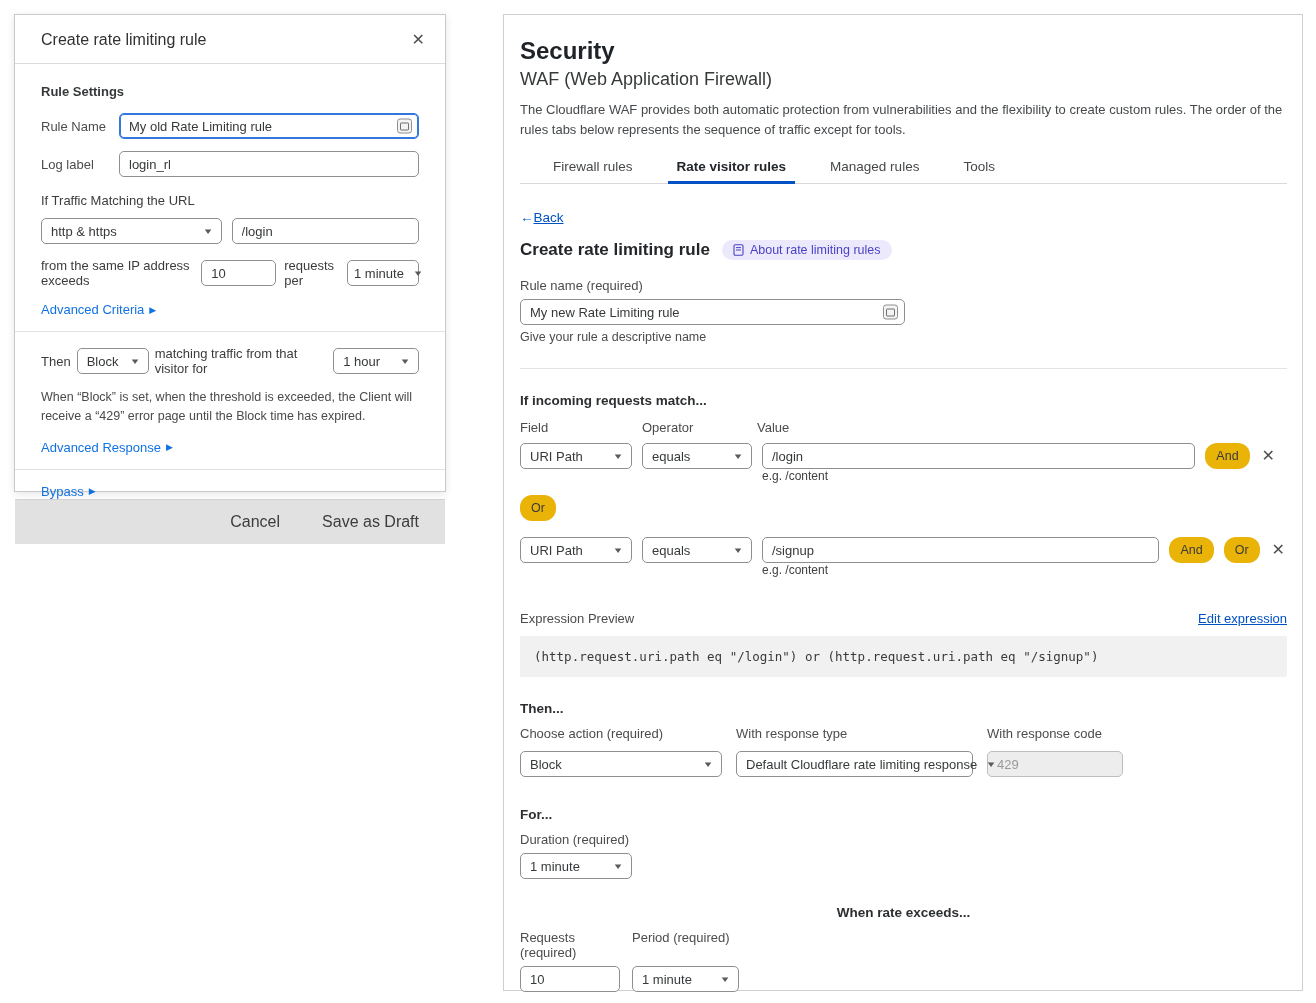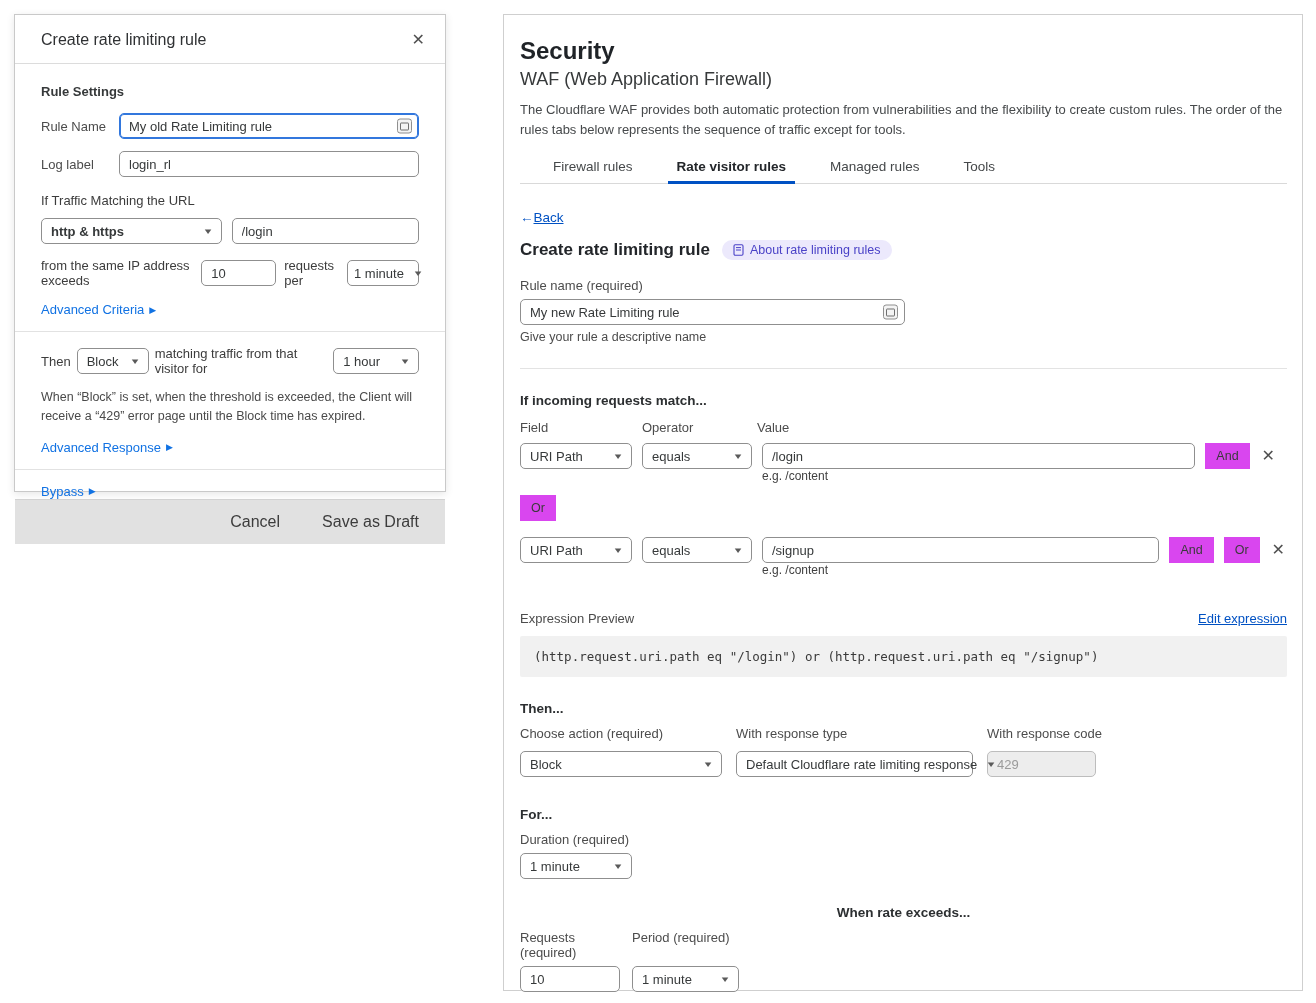--- a/index.html
+++ b/index.html
@@ -20,21 +20,21 @@
   }
   .input-wrap { position:relative; display:inline-block; }
   .autofill-icon {
     position:absolute; right:7px; top:50%; transform:translateY(-50%);
     width:15px; height:15px; border:1px solid #8f8f8f; border-radius:3px; background:#f4f4f4;
     display:flex; align-items:center; justify-content:center;
   }
   .autofill-icon::after { content:""; width:7px; height:6px; border:1px solid #6f6f6f; border-radius:1px; }
   .btn-gray {
     display:inline-flex; align-items:center; justify-content:center;
-    background:#d946ef; border:none; border-radius:0; height:26px; padding:0 11px;
+    background:#eab308; border:none; border-radius:12px; height:26px; padding:0 11px;
     font-size:12.5px; color:#3a3a3a; font-family:"Liberation Sans",sans-serif; cursor:pointer;
   }
   .x-btn { background:none; border:none; color:#4f4f4f; font-size:16px; cursor:pointer; padding:0 2px; line-height:1; }
   .flabel { font-size:13px; color:#4c4c4c; }
 
   
   .modal {
     position:absolute; left:14px; top:14px; width:432px; height:478px;
     border:1px solid #c9c9c9; background:#fff; box-shadow:0 2px 8px rgba(0,0,0,.10);
     display:flex; flex-direction:column; font-size:13px;
@@ -130,21 +130,21 @@
       <div class="m-row">
         <span class="flabel">Log label</span>
         <span class="input-wrap">
           <input class="tinput" value="login_rl" style="">
         </span>
       </div>
 
       <div class="m-heading">If Traffic Matching the URL</div>
 
       <div class="m-cond">
-        <span class="select" style="width:188px;font-weight:bold;">
+        <span class="select" style="width:188px;">
           <span>http &amp; https</span>
           <span class="caret">▼</span>
         </span>
         <span class="input-wrap grow">
           <input class="tinput" value="/login" style="">
         </span>
       </div>
 
       <div class="m-exceeds">
         <span>from the same IP address exceeds</span>
@@ -302,21 +302,21 @@
     </div>
     <div class="then-grid">
       <span class="select" style="width:202px;">
         <span>Block</span>
         <span class="caret">▼</span>
       </span>
       <span class="select" style="width:237px;">
         <span>Default Cloudflare rate limiting response</span>
         <span class="caret">▼</span>
       </span>
-      <input class="tinput disabled-input" style="width: 109px;" disabled="" value="429">
+      <input class="tinput disabled-input" style="width: 136px;" disabled="" value="429">
     </div>
 
     <div class="sect-heading" style="margin-top:30px;">For...</div>
     <div class="flabel mt10">Duration (required)</div>
     <div class="mt6">
       <span class="select" style="width:112px;">
         <span>1 minute</span>
         <span class="caret">▼</span>
       </span>
     </div>

